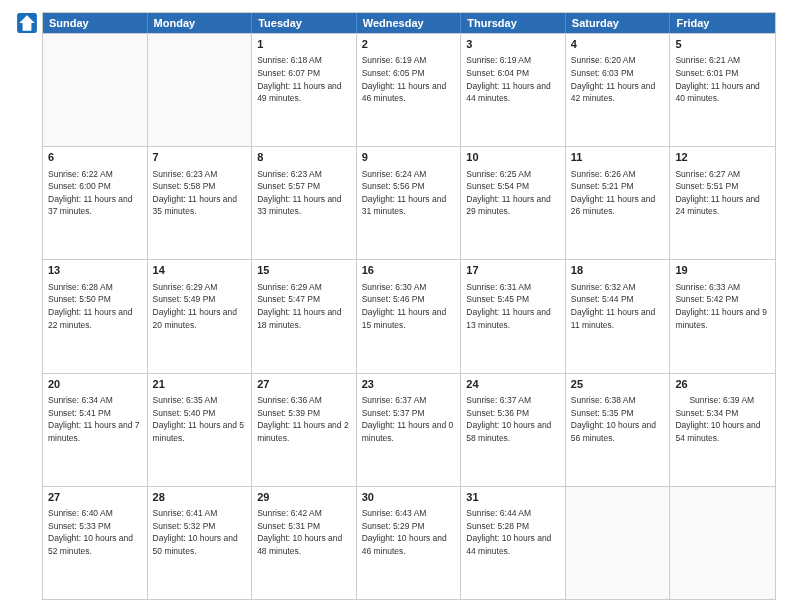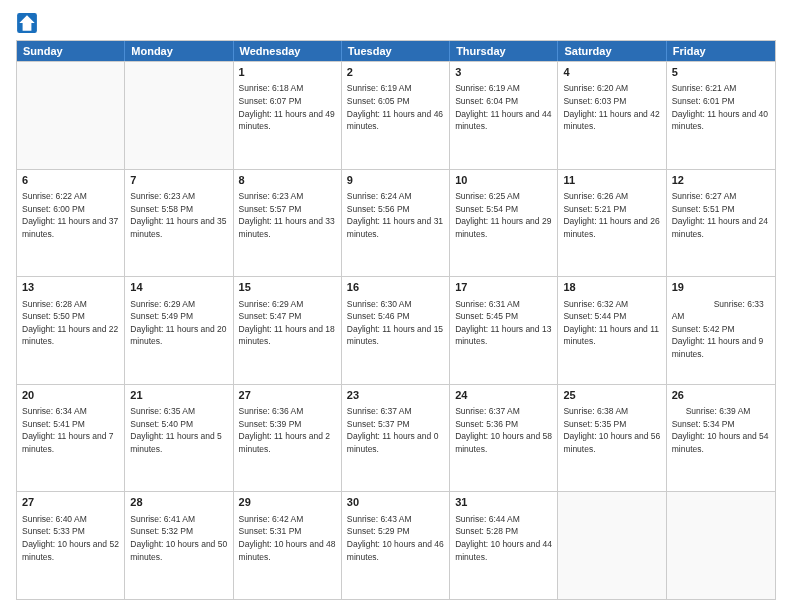--- a/index.html
+++ b/index.html
@@ -8,21 +8,20 @@
       background: #fff;
       width: 792px;
       height: 612px;
       overflow: hidden;
     }
     .page {
       width: 792px;
       height: 612px;
       padding: 12px 16px;
       display: flex;
-      flex-direction: column;
     }
     .header {
       display: flex;
       justify-content: space-between;
       align-items: flex-start;
       margin-bottom: 6px;
     }
     .logo {
       display: flex;
       align-items: center;
@@ -123,22 +122,22 @@
     <div class="title-section">
       <div class="month-title"></div>
       <div class="location"></div>
     </div>
   </div>
 
   <div class="calendar">
     <div class="cal-header-row">
     <div class="cal-header-cell">Sunday</div>
         <div class="cal-header-cell">Monday</div>
+        <div class="cal-header-cell">Tuesday</div>
         <div class="cal-header-cell">Wednesday</div>
-        <div class="cal-header-cell">Tuesday</div>
         <div class="cal-header-cell">Thursday</div>
         <div class="cal-header-cell">Saturday</div>
         <div class="cal-header-cell">Friday</div>
       </div>
     <div class="cal-body">
     <div class="cal-row">
           <div class="cal-cell empty"></div>
           <div class="cal-cell empty"></div>
           <div class="cal-cell"><span class="day-num">1</span><span class="cell-text" style="white-space: pre-line;">Sunrise: 6:18 AM
 Sunset: 6:07 PM
@@ -191,21 +190,21 @@
 Daylight: 11 hours and 18 minutes.</span></div>
           <div class="cal-cell"><span class="day-num">16</span><span class="cell-text" style="white-space: pre-line;">Sunrise: 6:30 AM
 Sunset: 5:46 PM
 Daylight: 11 hours and 15 minutes.</span></div>
           <div class="cal-cell"><span class="day-num">17</span><span class="cell-text" style="white-space: pre-line;">Sunrise: 6:31 AM
 Sunset: 5:45 PM
 Daylight: 11 hours and 13 minutes.</span></div>
           <div class="cal-cell"><span class="day-num">18</span><span class="cell-text" style="white-space: pre-line;">Sunrise: 6:32 AM
 Sunset: 5:44 PM
 Daylight: 11 hours and 11 minutes.</span></div>
-          <div class="cal-cell"><span class="day-num">19</span><span class="cell-text" style="white-space: pre-line; margin-left: 42px;">Sunrise: 6:33 AM
+          <div class="cal-cell"><span class="day-num">19</span><span class="cell-text" style="white-space: pre-line;">Sunrise: 6:33 AM
 Sunset: 5:42 PM
 Daylight: 11 hours and 9 minutes.</span></div>
         </div>
         <div class="cal-row">
           <div class="cal-cell"><span class="day-num">20</span><span class="cell-text" style="white-space: pre-line;">Sunrise: 6:34 AM
 Sunset: 5:41 PM
 Daylight: 11 hours and 7 minutes.</span></div>
           <div class="cal-cell"><span class="day-num">21</span><span class="cell-text" style="white-space: pre-line;">Sunrise: 6:35 AM
 Sunset: 5:40 PM
 Daylight: 11 hours and 5 minutes.</span></div>

